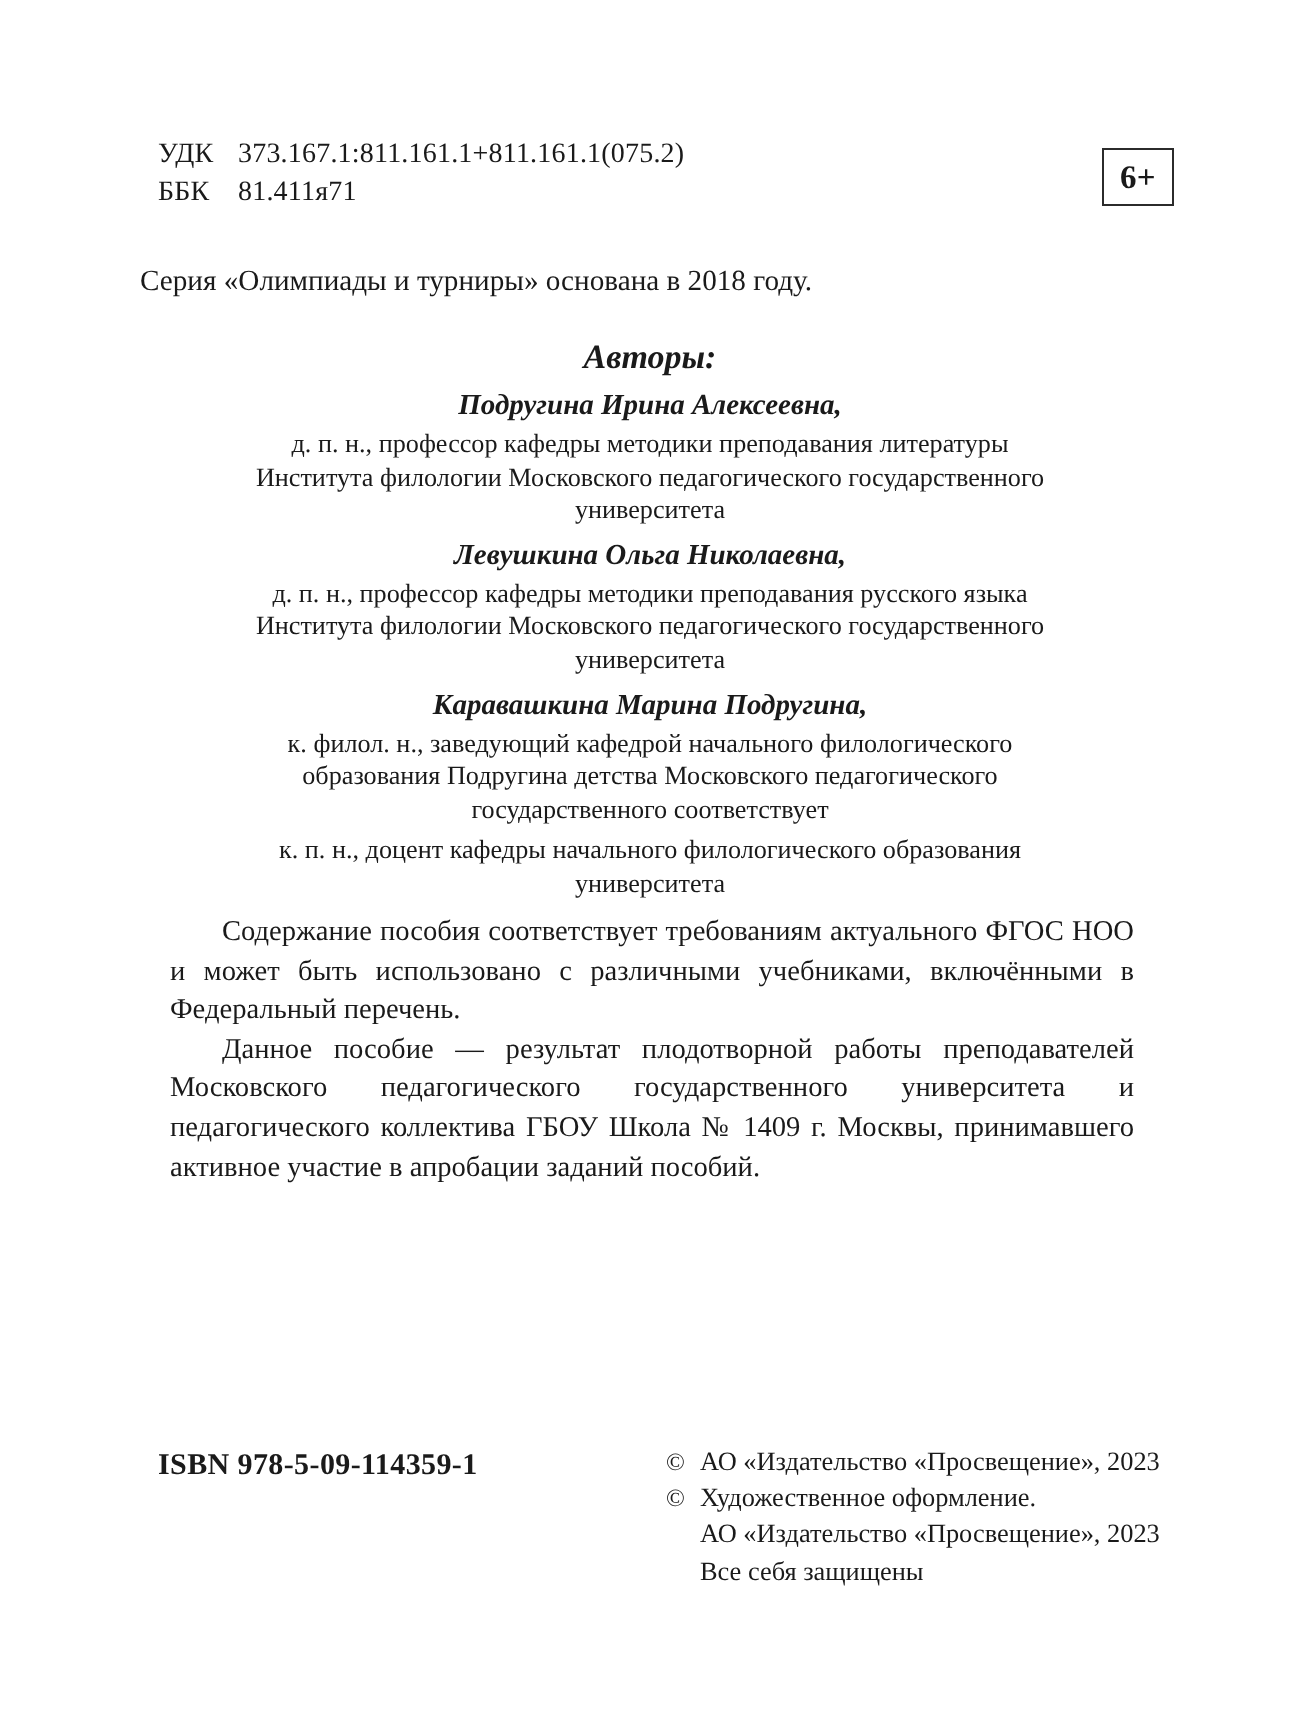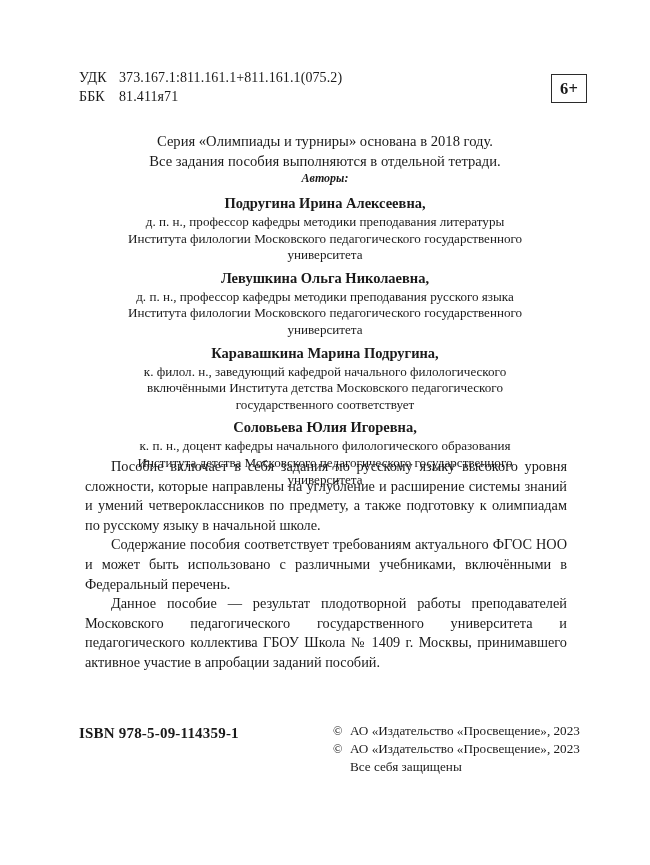--- a/index.html
+++ b/index.html
@@ -60,48 +60,49 @@
     font-weight: bold;
     letter-spacing: 0.2px;
   }
 
   
   .series-note {
     position: absolute;
     left: 70px;
     top: 132px;
     width: 510px;
-    text-align: center;
+    text-align: left;
     font-size: 14.6px;
     line-height: 19.5px;
   }
   .series-note span { display: block; }
 
   
   .authors {
     position: absolute;
     left: 70px;
     top: 169px;
     width: 510px;
     text-align: center;
   }
   .authors-heading {
-    font-size: 12px;
+    font-size: 17px;
     font-weight: bold;
     font-style: italic;
     line-height: 19px;
     margin-bottom: 5px;
   }
   .author-entry {
     margin-bottom: 4px;
   }
   .author-name {
     display: block;
     font-size: 14.5px;
     font-weight: bold;
+    font-style: italic;
     line-height: 20px;
     margin-bottom: 1px;
   }
   .author-desc {
     display: block;
     font-size: 13.1px;
     line-height: 16.6px;
     text-align: center;
   }
 
@@ -170,21 +171,20 @@
     <span class="class-row"><span class="class-label">УДК</span><span>373.167.1:811.161.1+811.161.1(075.2)</span></span>
     <span class="class-row"><span class="class-label">ББК</span><span>81.411я71</span></span>
   </div>
 
   <div class="age-badge">
     <span>6+</span>
   </div>
 
   <div class="series-note">
     <span>Серия «Олимпиады и турниры» основана в 2018 году.</span>
-    <span>Все задания пособия выполняются в отдельной тетради.</span>
   </div>
 
   <div class="authors">
     <div class="authors-heading">Авторы:</div>
 
     <div class="author-entry">
       <span class="author-name">Подругина Ирина Алексеевна,</span>
       <span class="author-desc">д. п. н., профессор кафедры методики преподавания литературы</span>
       <span class="author-desc">Института филологии Московского педагогического государственного</span>
       <span class="author-desc">университета</span>
@@ -193,41 +193,38 @@
     <div class="author-entry">
       <span class="author-name">Левушкина Ольга Николаевна,</span>
       <span class="author-desc">д. п. н., профессор кафедры методики преподавания русского языка</span>
       <span class="author-desc">Института филологии Московского педагогического государственного</span>
       <span class="author-desc">университета</span>
     </div>
 
     <div class="author-entry">
       <span class="author-name">Каравашкина Марина Подругина,</span>
       <span class="author-desc">к. филол. н., заведующий кафедрой начального филологического</span>
-      <span class="author-desc">включёнными Института детства Московского педагогического</span>
+      <span class="author-desc">образования Подругина детства Московского педагогического</span>
       <span class="author-desc">государственного соответствует</span>
     </div>
 
     <div class="author-entry">
-      <span class="author-name">Соловьева Юлия Игоревна,</span>
       <span class="author-desc">к. п. н., доцент кафедры начального филологического образования</span>
-      <span class="author-desc">Института детства Московского педагогического государственного</span>
       <span class="author-desc">университета</span>
     </div>
   </div>
 
   <div class="body-text">
-    <p>Пособие включает в себя задания по русскому языку высокого уровня сложности, которые направлены на углубление и расширение системы знаний и умений четвероклассников по предмету, а также подготовку к олимпиадам по русскому языку в начальной школе.</p>
     <p>Содержание пособия соответствует требованиям актуального ФГОС НОО и может быть использовано с различными учебниками, включёнными в Федеральный перечень.</p>
     <p>Данное пособие — результат плодотворной работы преподавателей Московского педагогического государственного университета и педагогического коллектива ГБОУ Школа № 1409 г. Москвы, принимавшего активное участие в апробации заданий пособий.</p>
   </div>
 
   <div class="footer">
     <div class="isbn">ISBN  978-5-09-114359-1</div>
     <div class="copyright">
       <span class="copy-line"><span class="copy-mark">©</span><span>АО «Издательство «Просвещение», 2023</span></span>
-      <span class="copy-line"><span class="copy-mark">©</span></span>
+      <span class="copy-line"><span class="copy-mark">©</span><span>Художественное оформление.</span></span>
       <span class="copy-line no-mark"><span>АО «Издательство «Просвещение», 2023</span></span>
       <span class="copy-line no-mark"><span>Все себя защищены</span></span>
     </div>
   </div>
 
 </div>
 
 </body></html>

